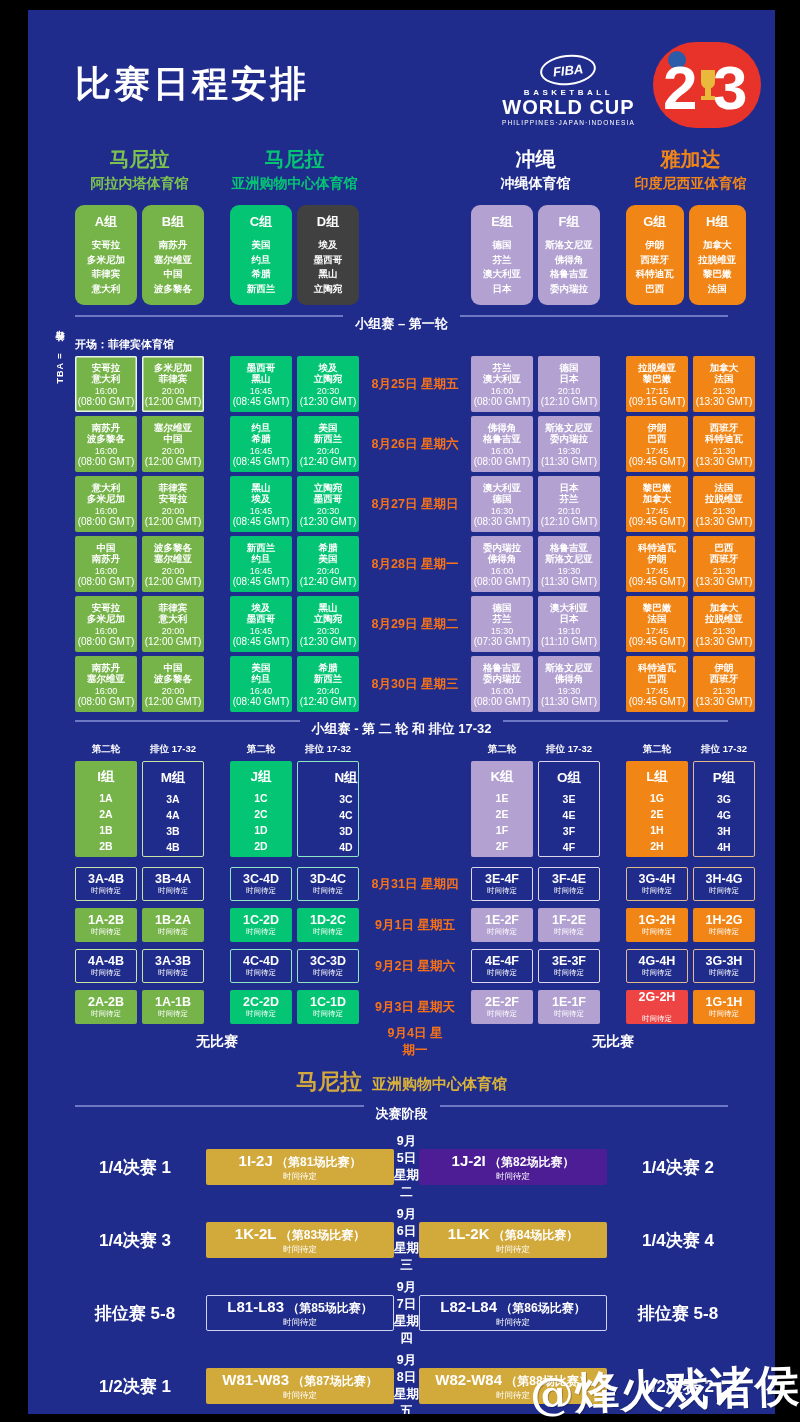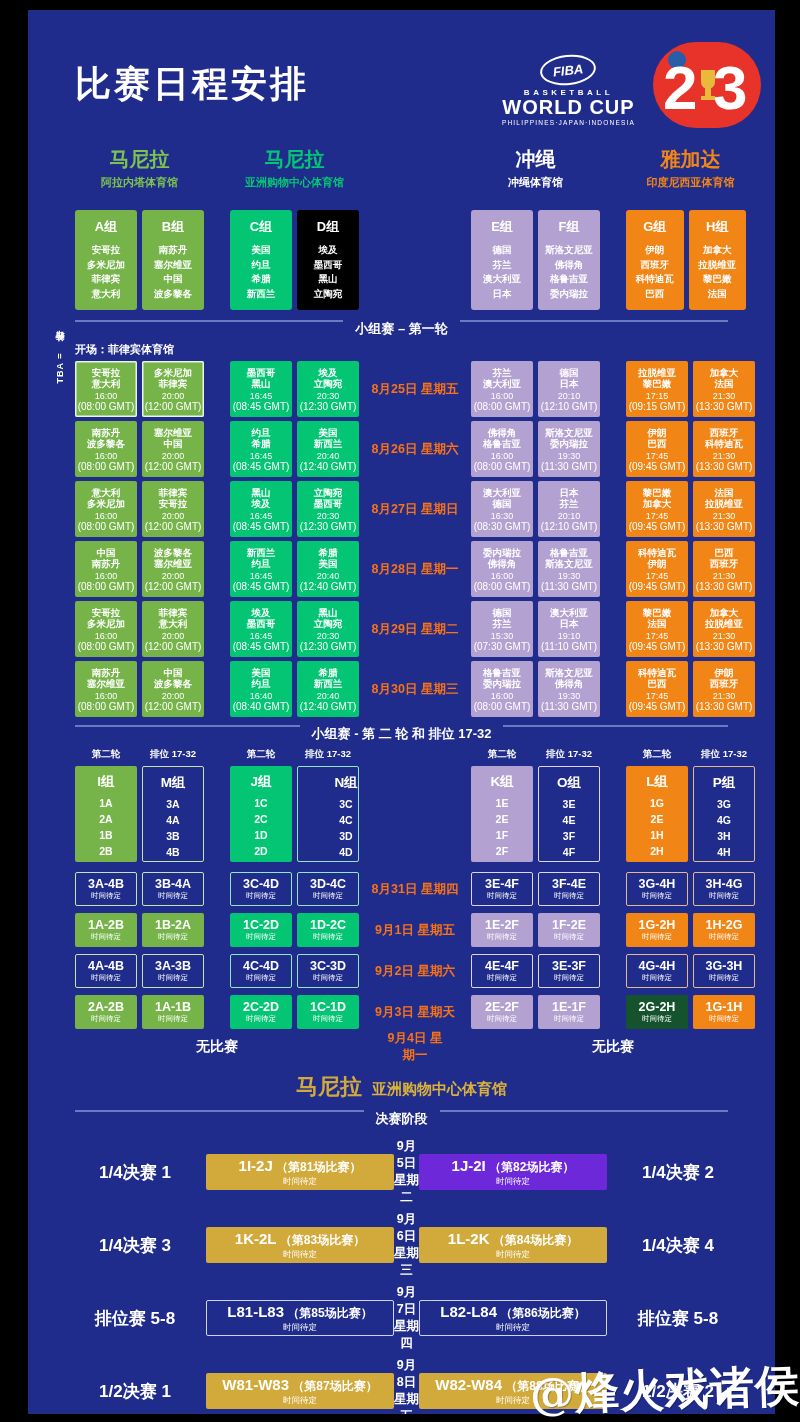--- a/index.html
+++ b/index.html
@@ -21,22 +21,22 @@
   
   .row9{display:flex;align-items:center;padding-left:47px;padding-right:20px;}
   .pair{width:129px;display:flex;gap:5px;flex-shrink:0;}
   .pgap{width:26px;flex-shrink:0;}
   .datecol{flex:1;text-align:center;color:#f97316;font-weight:bold;font-size:12.5px;}
 
   
   .venues{margin-top:14px;align-items:flex-start;}
   .vcluster{width:129px;flex-shrink:0;text-align:center;}
   .vtitle{font-size:20px;font-weight:bold;white-space:nowrap;margin:0 -40px 2px -40px;}
-  .vsub{font-size:11px;font-weight:bold;white-space:nowrap;margin:0 -44px 20px -44px;font-family:Liberation Mono, monospace;}
-  .gbox{width:62px;height:100px;border-radius:3px;color:#fff;text-align:center;padding-top:5px;box-sizing:border-box;}
+  .vsub{font-size:14px;font-weight:bold;white-space:nowrap;margin:0 -44px 12px -44px;font-family:Liberation Mono, monospace;}
+  .gbox{width:62px;height:100px;border-radius:9px;color:#fff;text-align:center;padding-top:5px;box-sizing:border-box;}
   .gname{font-size:13px;font-weight:bold;margin:3px 0 7px 0;}
   .gteam{font-size:9.5px;font-weight:bold;line-height:14.5px;}
 
   
   .section{display:flex;align-items:flex-start;gap:12px;padding:0 47px;color:#fff;font-weight:bold;font-size:13px;margin:10px 0 4px 0;}
   .section .ln{flex:1;height:1.5px;background:#6d79c4;}
 
   .opening-note{color:#fff;font-weight:bold;font-size:11px;padding-left:47px;height:16px;margin-bottom:3px;}
   .tba-note{position:absolute;left:26px;top:336px;color:#fff;font-weight:bold;font-size:9px;
             writing-mode:vertical-rl;transform:rotate(180deg);letter-spacing:1px;}
@@ -130,21 +130,21 @@
         <div class="vtitle" style="color: rgb(3, 197, 115);">马尼拉</div>
         <div class="vsub" style="color: rgb(3, 197, 115);">亚洲购物中心体育馆</div>
         <div class="pair" style="width: 129px;">
           <div class="gbox" style="background: rgb(3, 197, 115);">
             <div class="gname">C组</div>
             <div class="gteam">美国</div>
             <div class="gteam">约旦</div>
             <div class="gteam">希腊</div>
             <div class="gteam">新西兰</div>
           </div>
-          <div class="gbox" style="background: #000000;">
+          <div class="gbox" style="background: #404040;">
             <div class="gname">D组</div>
             <div class="gteam">埃及</div>
             <div class="gteam">墨西哥</div>
             <div class="gteam">黑山</div>
             <div class="gteam">立陶宛</div>
           </div>
         </div>
       </div>
       <div class="datecol"></div>
       <div class="vcluster">
@@ -827,21 +827,21 @@
             <div class="r2code">2E-2F</div>
             <div class="r2tbd">时间待定</div>
           </div>
           <div class="r2box" style="background: rgb(179, 162, 209);">
             <div class="r2code">1E-1F</div>
             <div class="r2tbd">时间待定</div>
           </div>
         </div>
         <div class="pgap"></div>
         <div class="pair">
-          <div class="r2box" style="background: #14532d;">
+          <div class="r2box" style="background: #ef4444; justify-content: space-between;">
             <div class="r2code">2G-2H</div>
             <div class="r2tbd">时间待定</div>
           </div>
           <div class="r2box" style="background: rgb(241, 134, 23);">
             <div class="r2code">1G-1H</div>
             <div class="r2tbd">时间待定</div>
           </div>
         </div>
       </div>
     </div>
@@ -866,21 +866,21 @@
   </div>
 
   <div id="finals-rows">
       <div class="frow">
         <div class="flabel">1/4决赛 1</div>
         <div class="fbox" style="background: rgb(210, 169, 59);">
           <div><span class="fcode">1I-2J</span><span class="fgame"> （第81场比赛）</span></div>
           <div class="ftbd">时间待定</div>
         </div>
         <div class="fdate">9月5日 星期二</div>
-        <div class="fbox" style="background: #6d28d9;">
+        <div class="fbox" style="background: #4c1d95;">
           <div><span class="fcode">1J-2I</span><span class="fgame"> （第82场比赛）</span></div>
           <div class="ftbd">时间待定</div>
         </div>
         <div class="flabel">1/4决赛 2</div>
       </div>
       <div class="frow">
         <div class="flabel">1/4决赛 3</div>
         <div class="fbox" style="background: rgb(210, 169, 59);">
           <div><span class="fcode">1K-2L</span><span class="fgame"> （第83场比赛）</span></div>
           <div class="ftbd">时间待定</div>

